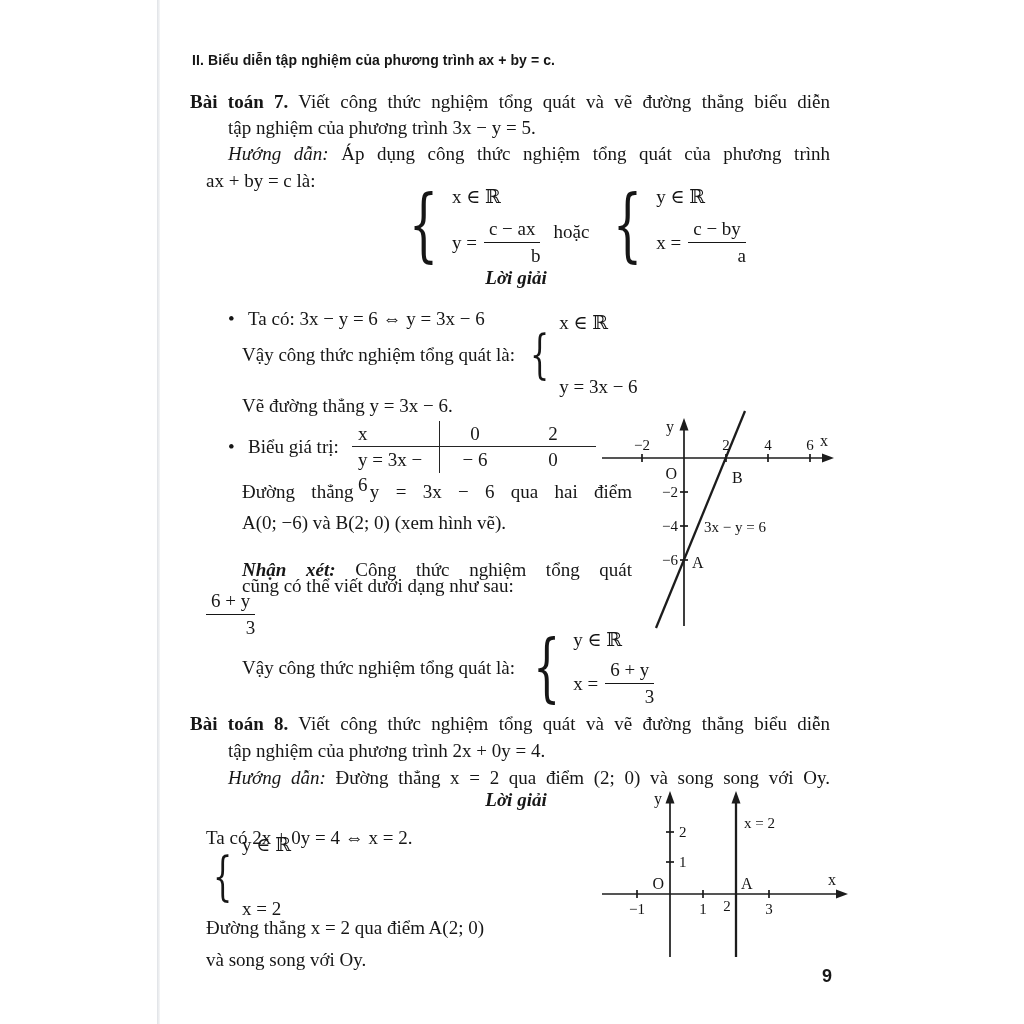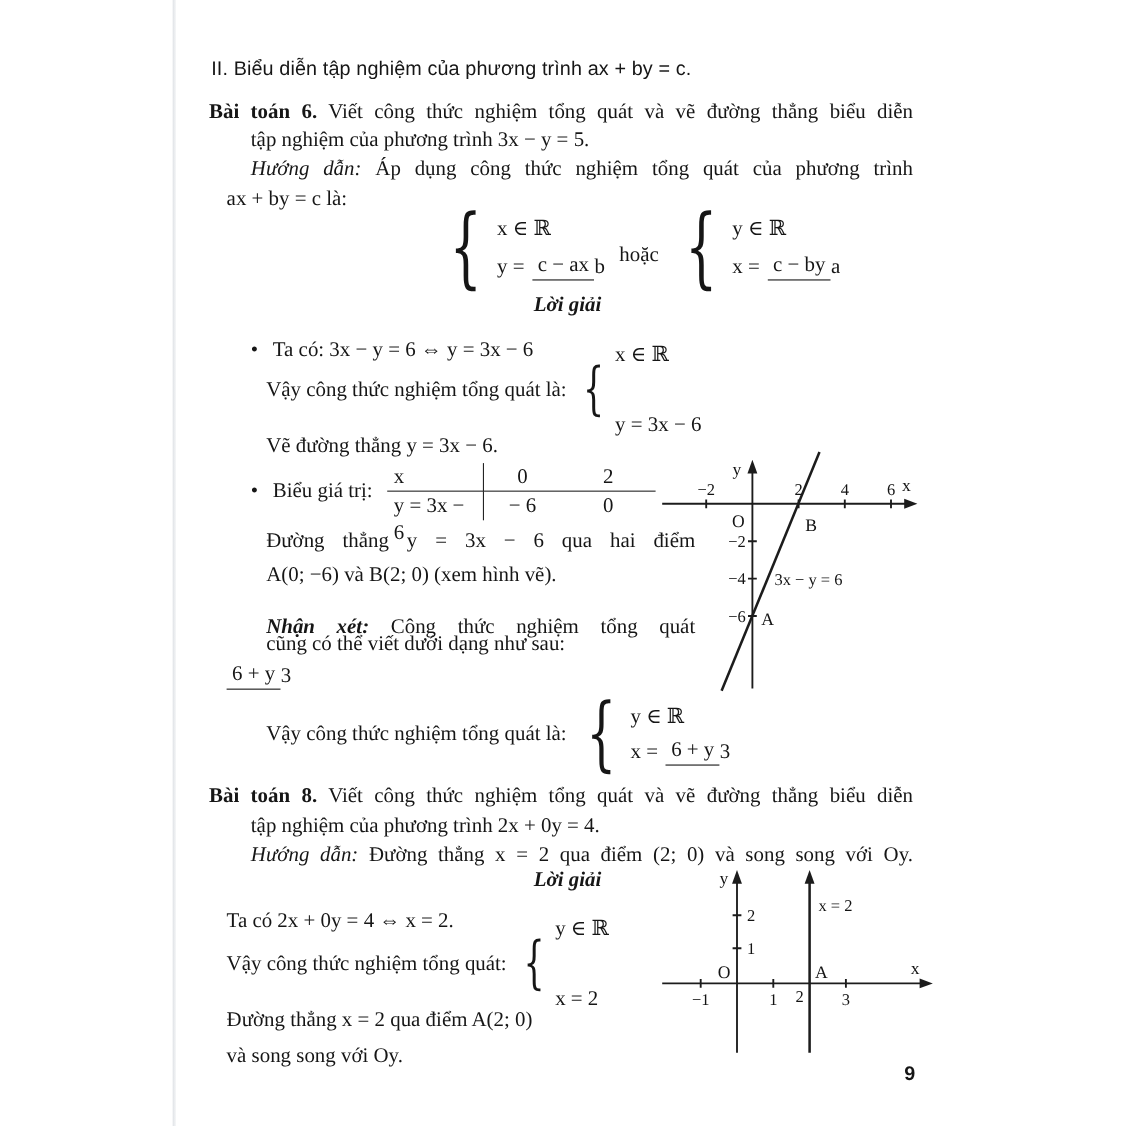--- a/index.html
+++ b/index.html
@@ -8,30 +8,30 @@
     width:1024px; height:1024px; position:relative; overflow:hidden;
     background:#ffffff; color:#161616;
     font-family:"Liberation Serif","DejaVu Serif",serif;
   }
   .abs { position:absolute; }
   .t { font-size:19px; line-height:27px; white-space:nowrap; }
   .jl { white-space:normal; text-align:justify; text-align-last:justify; }
   .bi { font-weight:bold; font-style:italic; }
   .heading {
     font-family:"Liberation Sans","DejaVu Sans",sans-serif;
-    font-weight:normal; font-size:18px; letter-spacing:.1px;
+    font-weight:bold; font-size:14px; letter-spacing:.1px;
   }
   .flexr { display:flex; align-items:center; }
   .rows { display:flex; flex-direction:column; justify-content:center; row-gap:3px; margin-left:3px;gap:37px; }
   .sys { display:flex; align-items:center; }
   .brace {
     font-family:"DejaVu Serif",serif; font-weight:400; display:block;
     transform:scaleX(.58); transform-origin:50% 50%; line-height:1;
   }
-  .frac { display:inline-flex; flex-direction:row; align-items:center; line-height:24px; }
+  .frac { display:inline-flex; flex-direction:column; align-items:flex-end; line-height:24px; }
   .frac .num { padding:0 5px 1px; border-bottom:1.6px solid #161616; }
   .frac .den { padding-top:1px; }
   .bullet { display:inline-block; width:20px; }
   .vtable { display:grid; grid-template-columns:88px 70px 86px; font-size:19px; }
   .vtable .cell { height:26px; line-height:25px; padding:0 6px; }
   .vtable .top  { border-bottom:1.7px solid #242424; }
   .vtable .c1   { border-right:1.7px solid #242424; }
   .vtable .ctr  { text-align:center; }
   .pageno { font-family:"Liberation Sans",sans-serif; font-weight:bold; font-size:18px; }
   .edge { position:absolute; left:157px; top:0; width:3px; height:1024px;
@@ -43,21 +43,21 @@
   svg .small { font-size:15px; }
 </style>
 </head>
 <body>
 
 <div class="edge"></div>
 
 <div class="abs heading" style="left:192px;top:52px;width:560px">II. Biểu diễn tập nghiệm của phương trình ax + by = c.</div>
 
 <div class="abs t jl" style="left:190px;top:88px;width:640px">
-  <b>Bài toán 6.</b>
+  <b>Bài toán 7.</b>
   <span>Viết công thức nghiệm tổng quát và vẽ đường thẳng biểu diễn</span>
 </div>
 <div class="abs t" style="left:228px;top:114px">tập nghiệm của phương trình 3x − y = 5.</div>
 
 <div class="abs t jl" style="left:228px;top:140px;width:602px">
   <i>Hướng dẫn:</i>
   <span>Áp dụng công thức nghiệm tổng quát của phương trình</span>
 </div>
 <div class="abs t" style="left:206px;top:167px">ax + by = c là:</div>
 
@@ -195,21 +195,20 @@
 <div class="abs t jl" style="left:228px;top:764px;width:602px">
   <i>Hướng dẫn:</i>
   <span>Đường thẳng x = 2 qua điểm (2; 0) và song song với Oy.</span>
 </div>
 
 <div class="abs t bi" style="left:430px;top:786px;width:172px;text-align:center">Lời giải</div>
 
 <div class="abs t" style="left:206px;top:824px">Ta có 2x + 0y = 4 ⇔ x = 2.</div>
 
 <div class="abs flexr t" style="left:206px;top:846px;height:60px;gap:8px">
-  <span>Vậy công thức nghiệm tổng quát:</span>
   <div class="sys">
     <span class="brace" style="font-size:52px">{</span>
     <div class="rows">
       <span>y ∈ ℝ</span>
       <span>x = 2</span>
     </div>
   </div>
 </div>
 
 <div class="abs t" style="left:206px;top:914px">Đường thẳng x = 2 qua điểm A(2; 0)</div>

